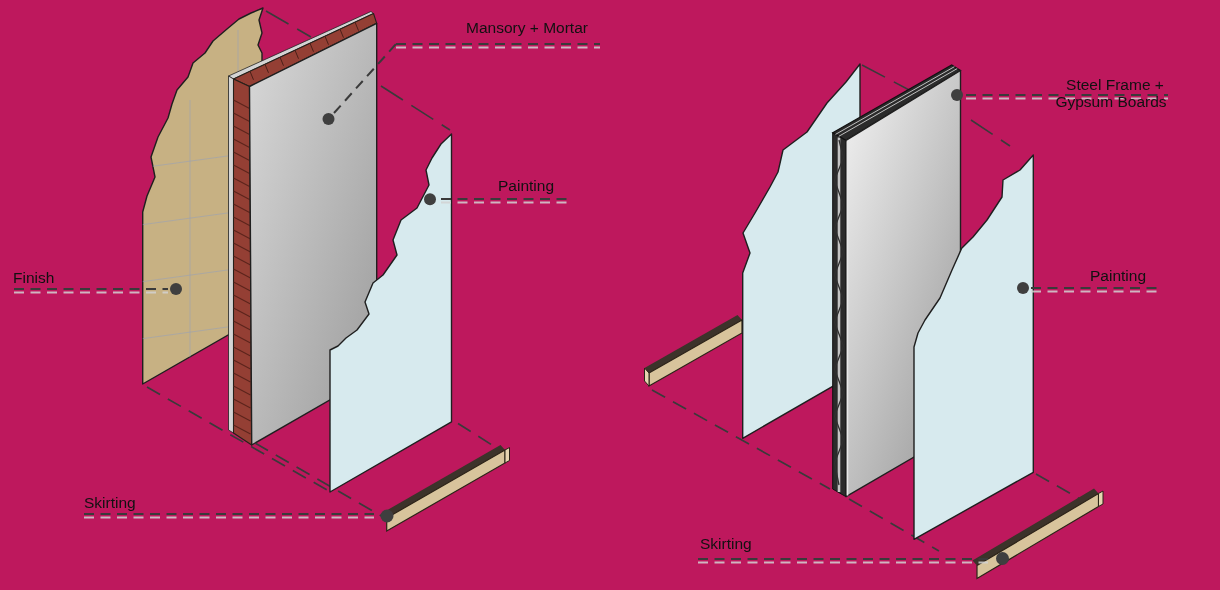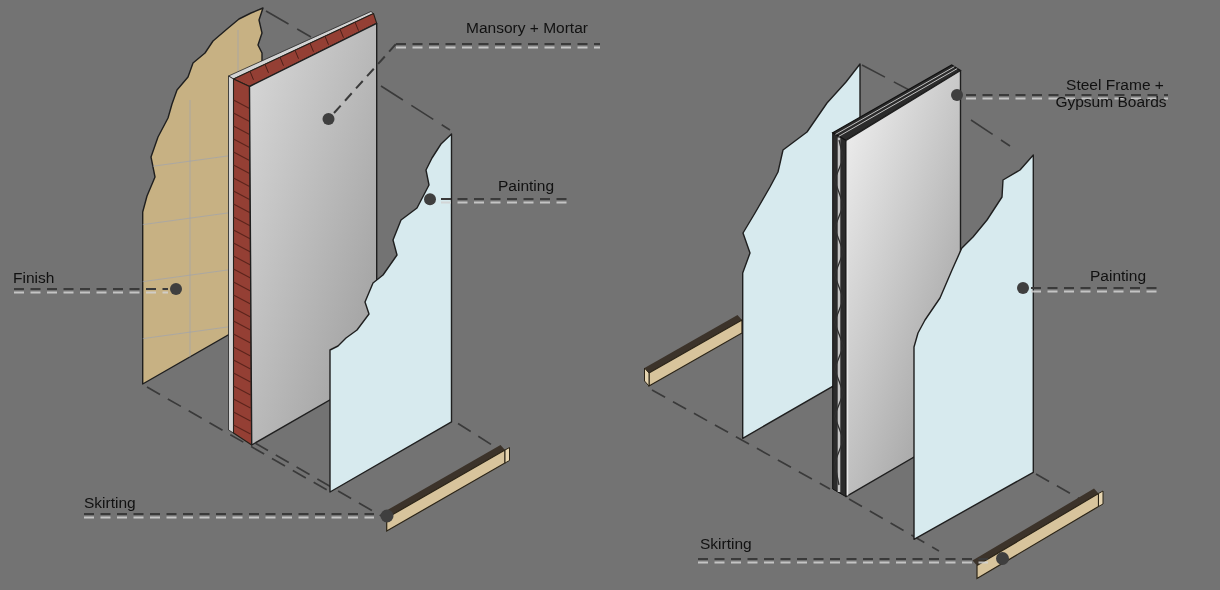--- a/index.html
+++ b/index.html
@@ -1,16 +1,16 @@
 <!DOCTYPE html>
 <html><head>
 <meta charset="utf-8">
 <style>
   html,body{margin:0;padding:0;background:#ffffff;}
-  #stage{position:relative;width:1220px;height:590px;background:#737373;overflow:hidden;
+  #stage{position:relative;width:1220px;height:590px;background:#be185d;overflow:hidden;
          font-family:"Liberation Sans", sans-serif;}
   svg{display:block;}
   text{font-family:"Liberation Sans", sans-serif;font-size:15.5px;fill:#111111;}
   .panel-outline{stroke:#1f1f1f;stroke-width:1.4;stroke-linejoin:round;}
   .thin-outline{stroke:#26201a;stroke-width:1.1;stroke-linejoin:round;}
   .callout{stroke-width:2;fill:none;stroke-dasharray:10 6.5;stroke-linecap:butt;}
   .callout-shadow{stroke-width:2;fill:none;stroke-dasharray:10 6.5;opacity:.85;}
   .guide{stroke-width:1.7;fill:none;stroke-dasharray:15 9;}
   .align{stroke-width:1.6;fill:none;stroke-dasharray:26 10;}
 </style>

